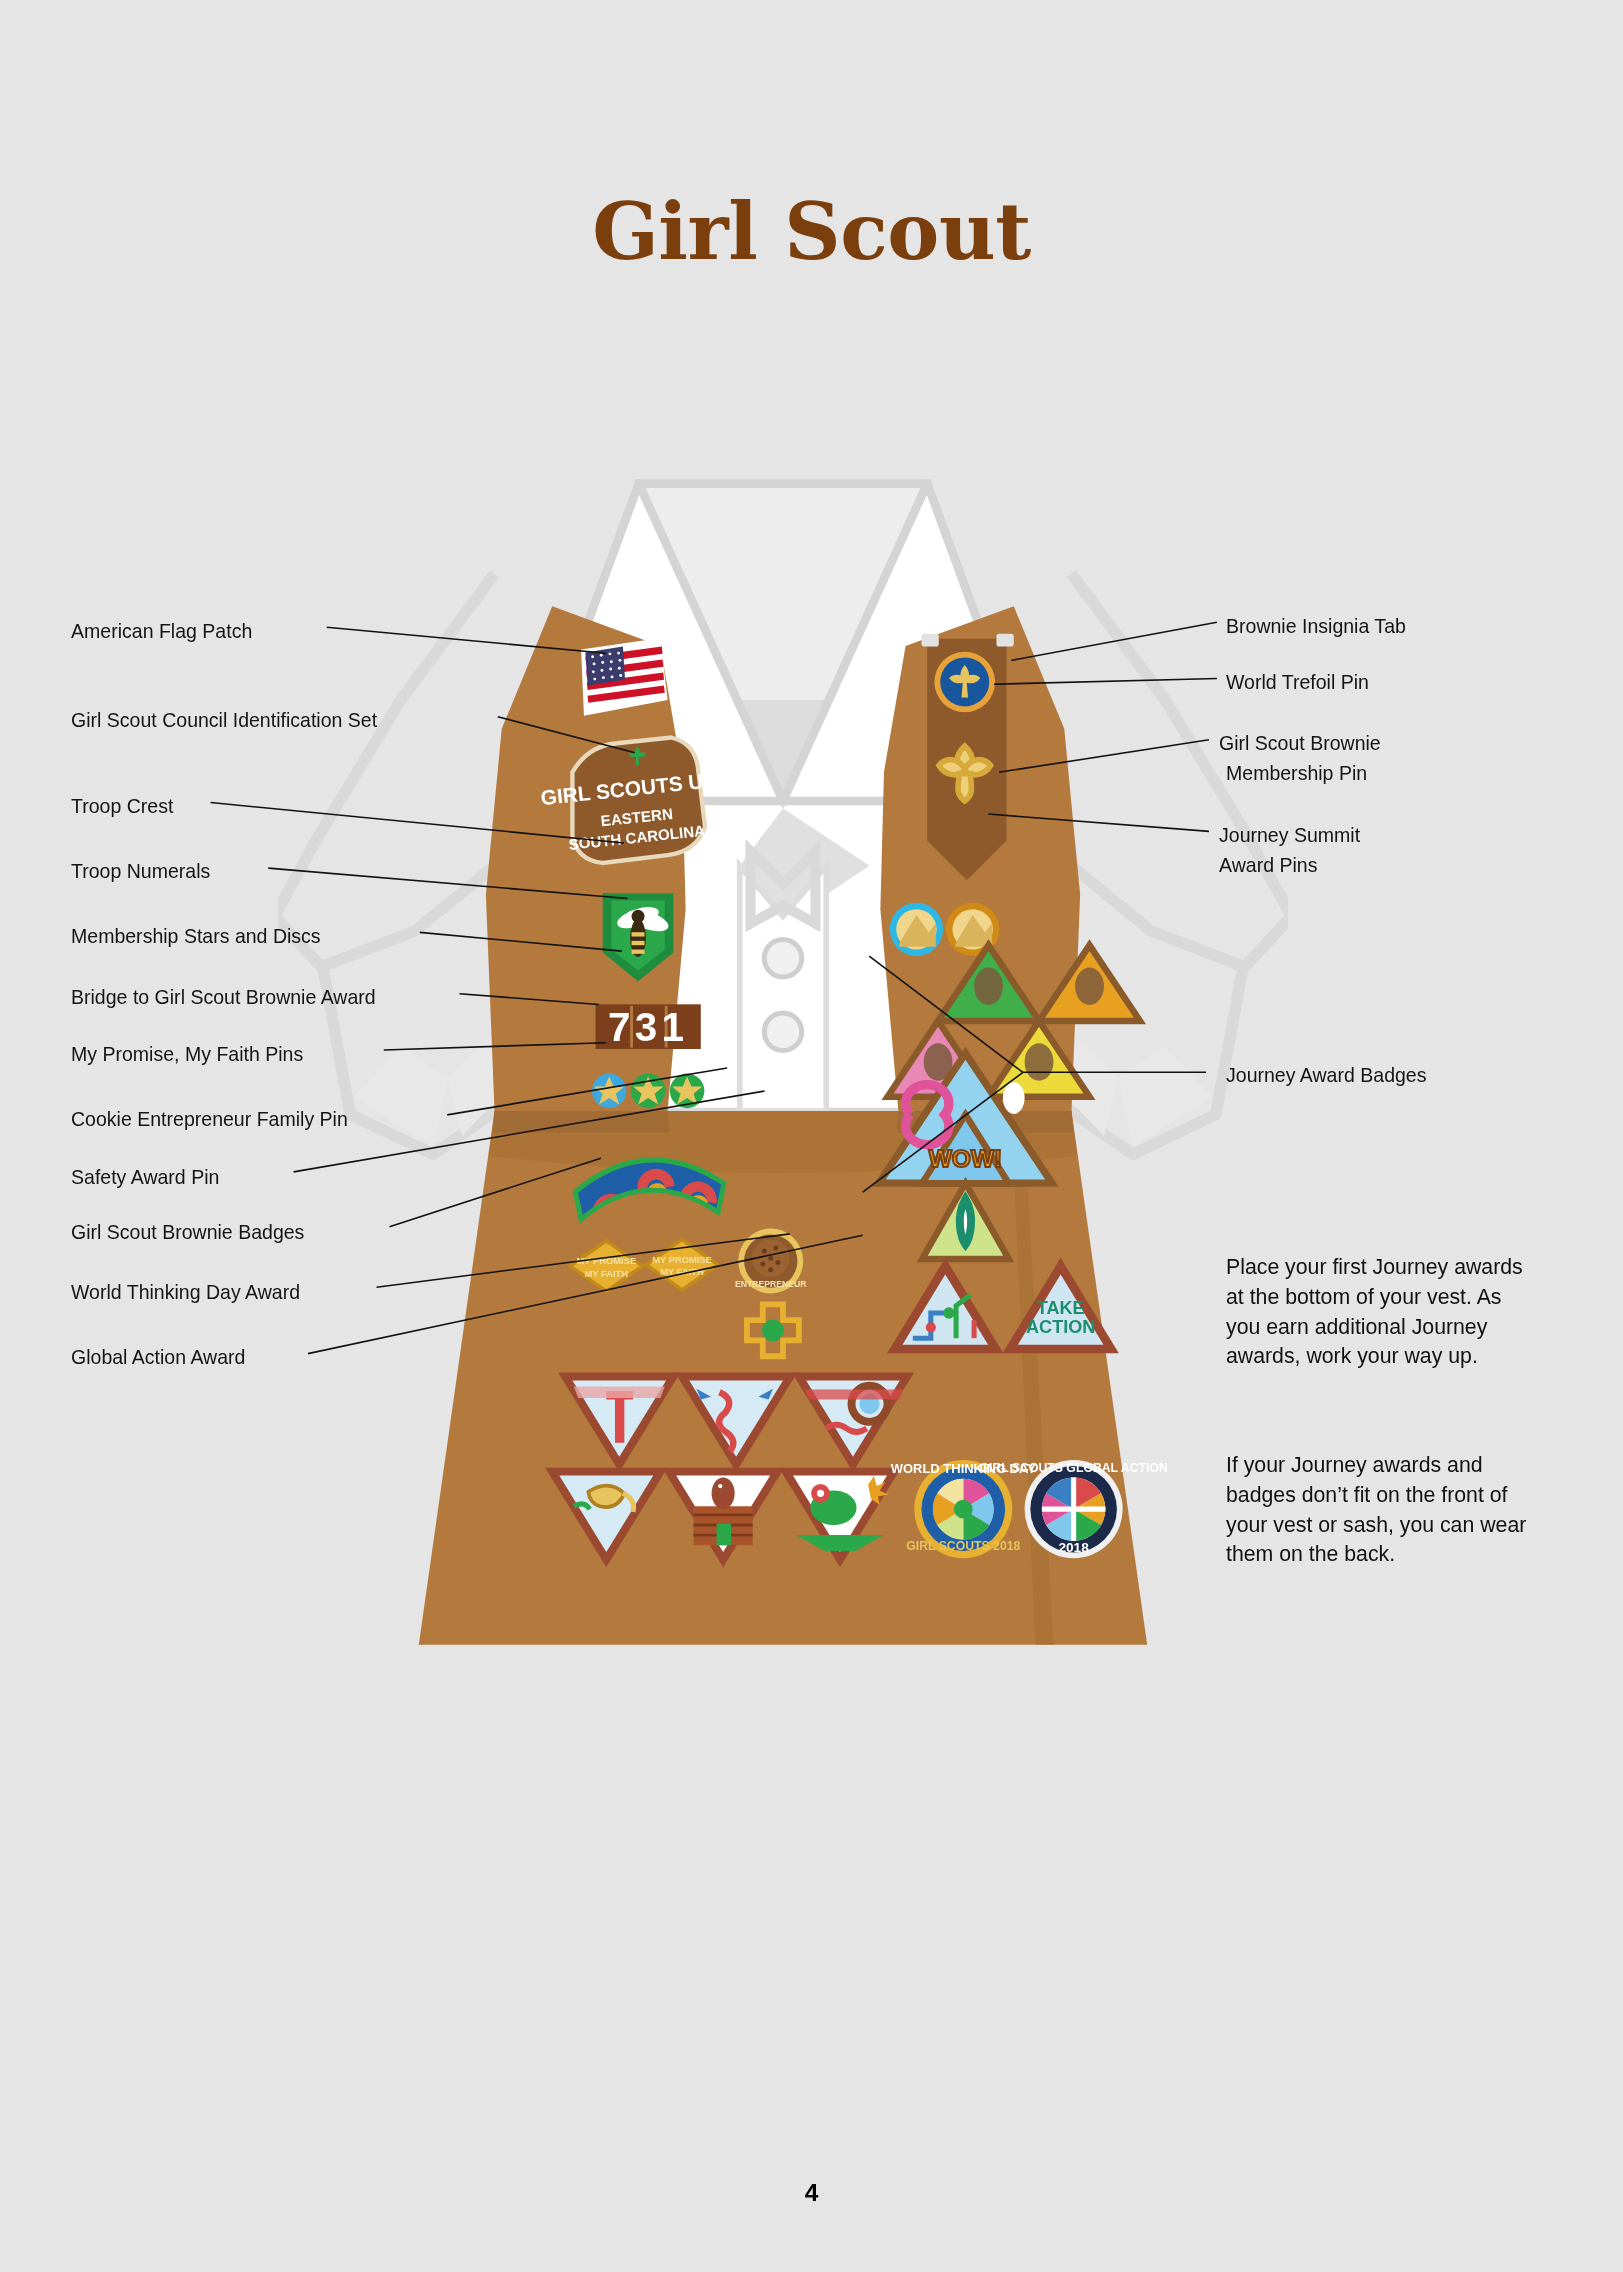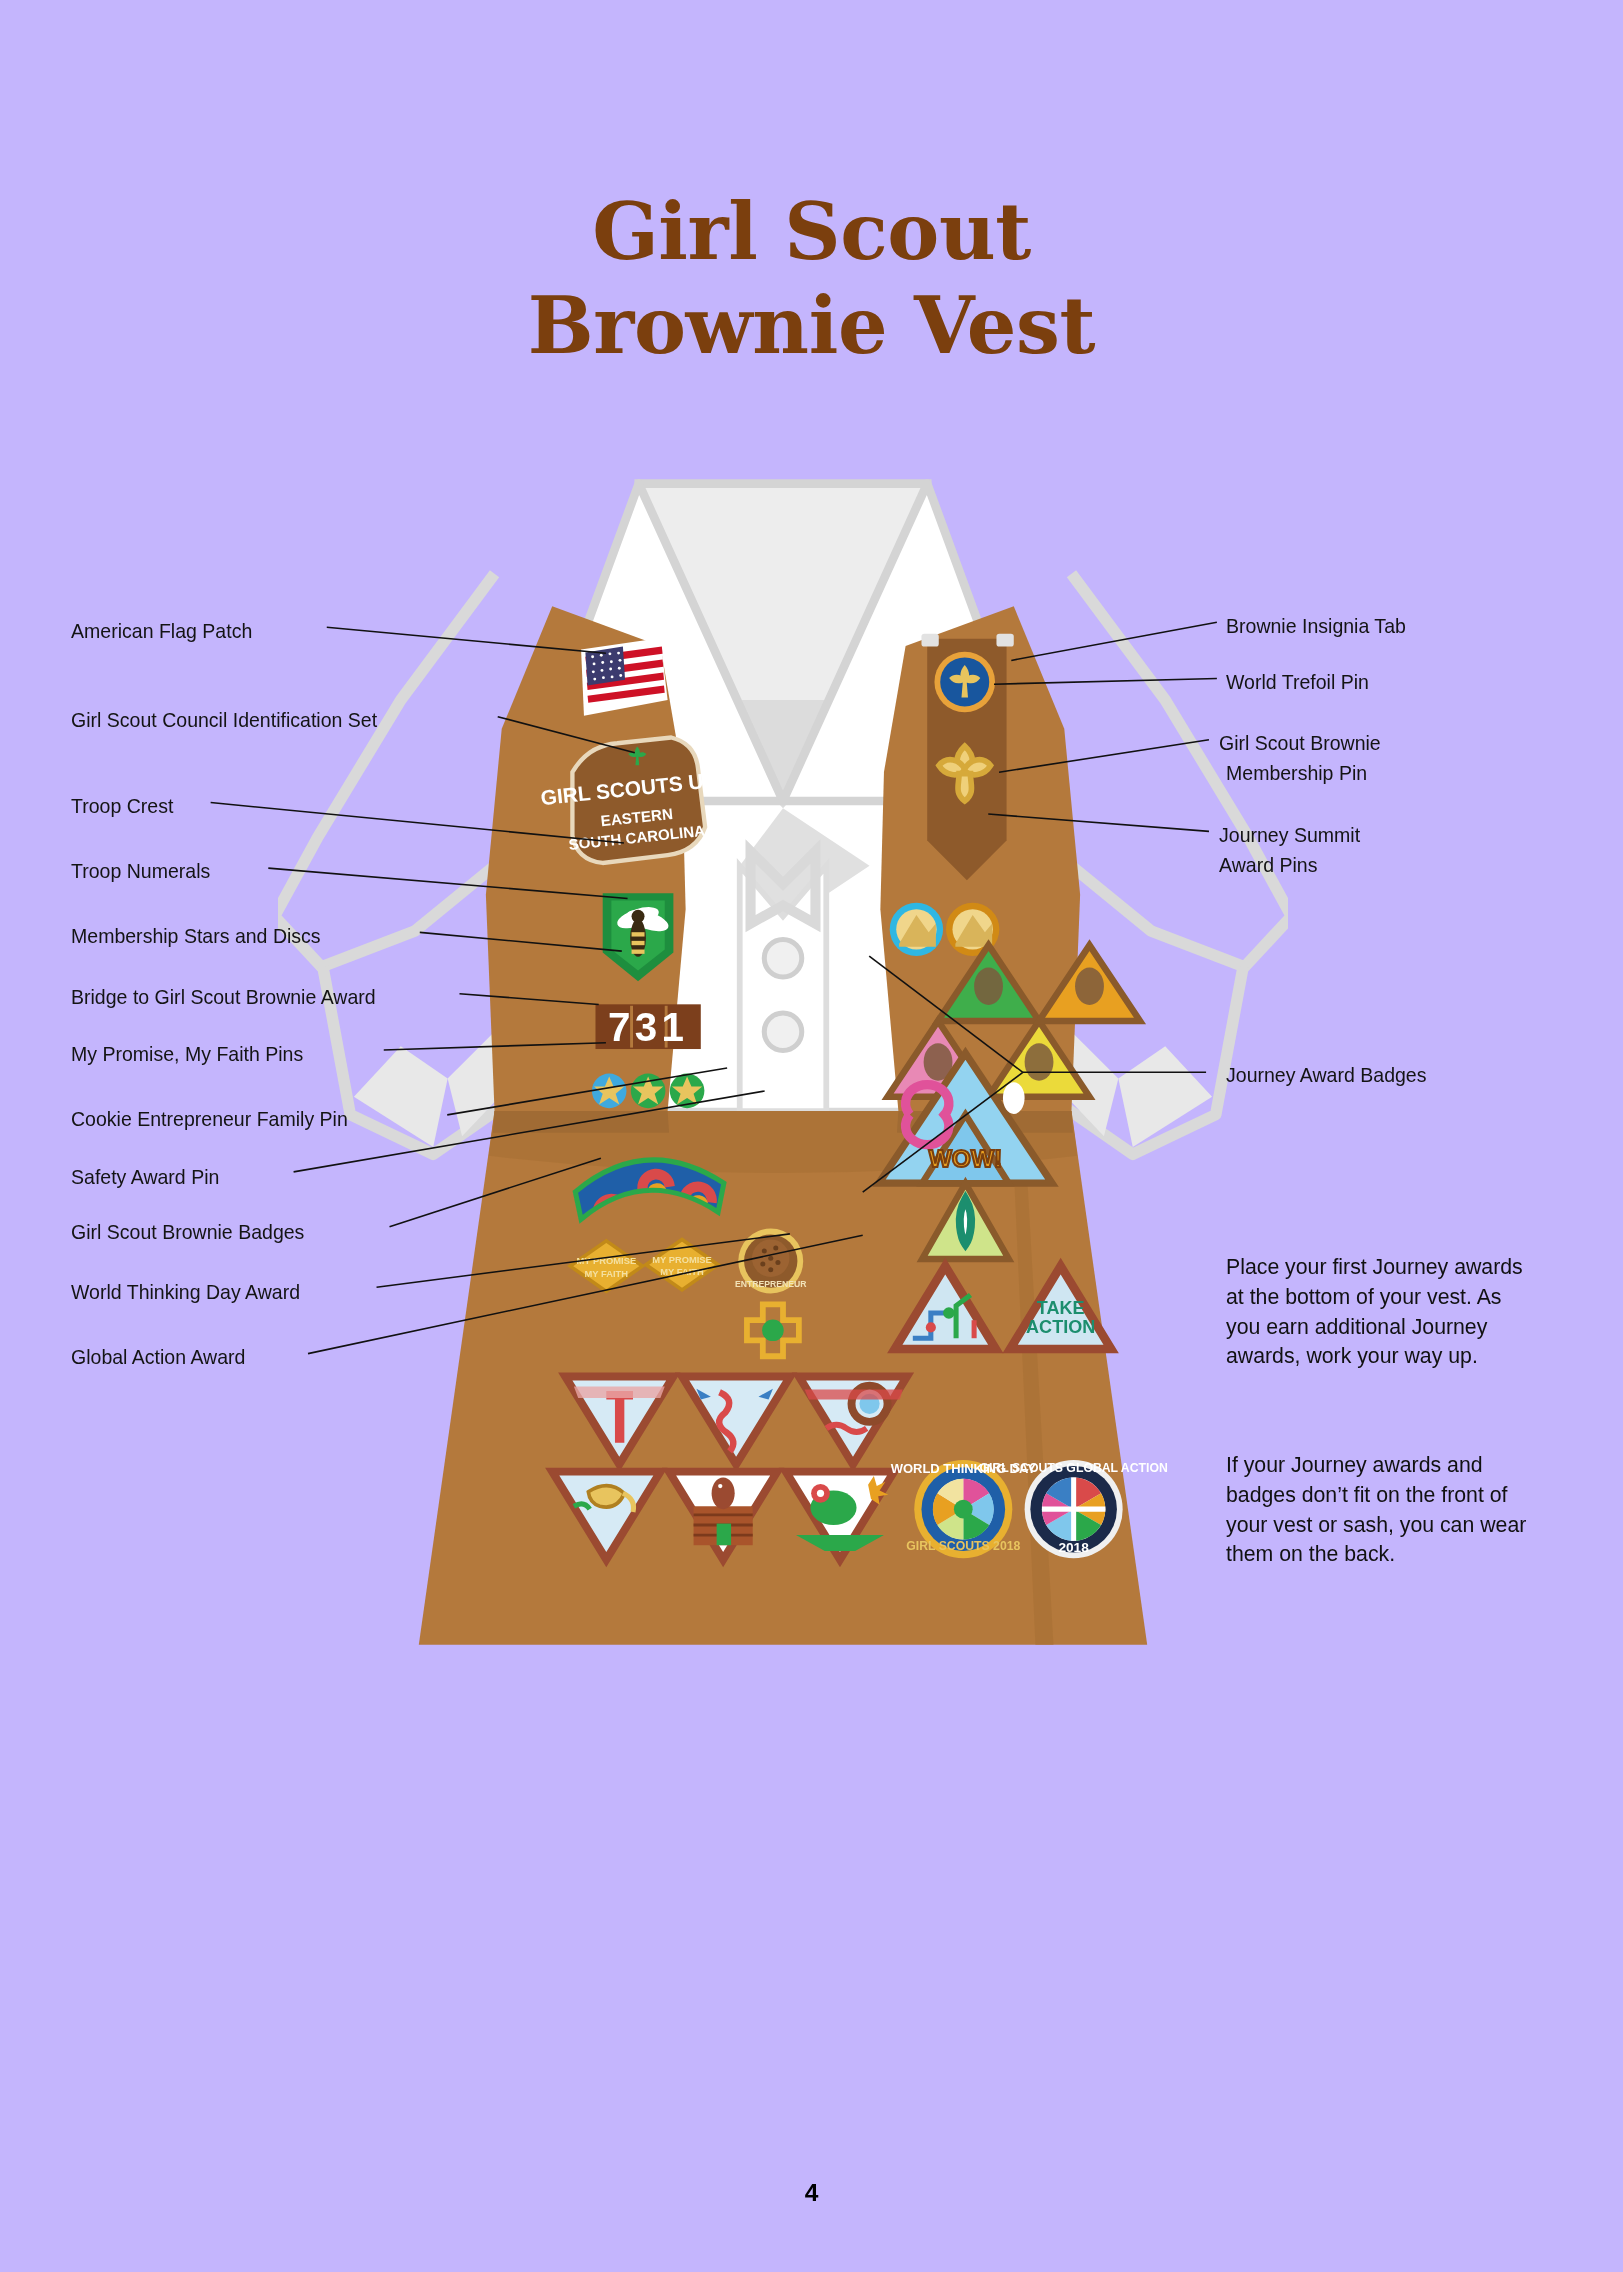--- a/index.html
+++ b/index.html
@@ -1,21 +1,21 @@
 <!DOCTYPE html>
 <html style="font-size:11.5px"><head>
 <meta charset="utf-8">
 <style>
   html,body{margin:0;padding:0;background:#fff;}
   body{
     width:1623px;height:2273px;position:relative;overflow:hidden;
     font-family:"Liberation Sans","DejaVu Sans",sans-serif;
     -webkit-font-smoothing:antialiased;
   }
-  #page{position:absolute;inset:0;background:#c4b5fd;}
+  #page{position:absolute;inset:0;background:#e5e5e5;}
 
   
   #title{
     position:absolute;left:0;right:0;top:193px;
     text-align:center;
     font-family:"DejaVu Serif","Liberation Serif",serif;
     font-weight:700;
     color:#7B3F0E;
     font-size:78px;
     line-height:1.00em;
@@ -62,21 +62,20 @@
   
   #leads{position:absolute;left:0;top:0;width:1623px;height:1732px;pointer-events:none;}
 </style>
 </head>
 <body>
 
 <div id="page">
 
   <div id="title">
     <span>Girl Scout</span>
-    <span class="l2">Brownie Vest</span>
   </div>
 
   <div id="stage">
 
     <svg id="fig" viewBox="0 0 1400 1700">
 
       <g fill="none" stroke="#D9D9D9" stroke-width="16" stroke-linejoin="round">
         <path d="M300 155 L170 330 L55 520 L-5 630 L60 700 L190 650 L300 560"></path>
         <path d="M1100 155 L1230 330 L1345 520 L1405 630 L1340 700 L1210 650 L1100 560"></path>
         <path d="M62 700 L100 905 L215 960 L330 880"></path>

